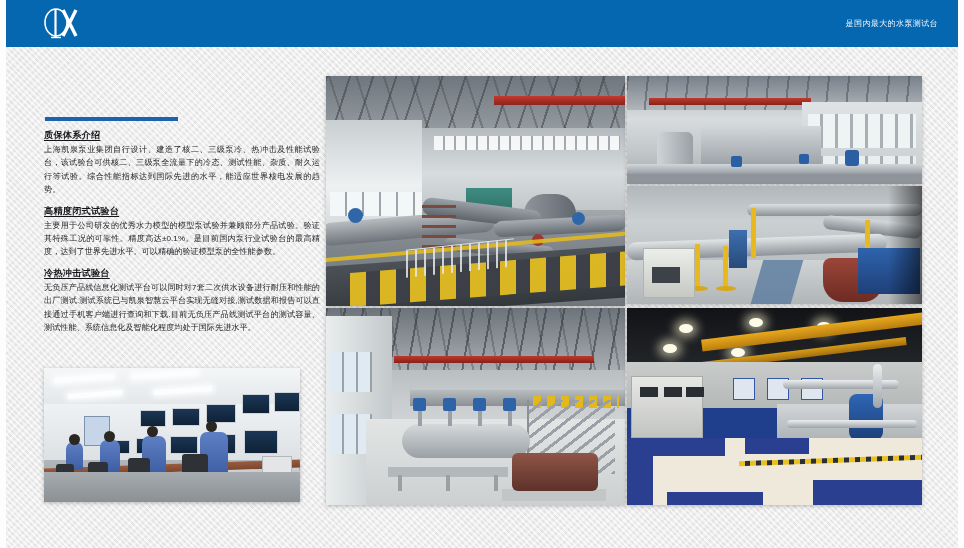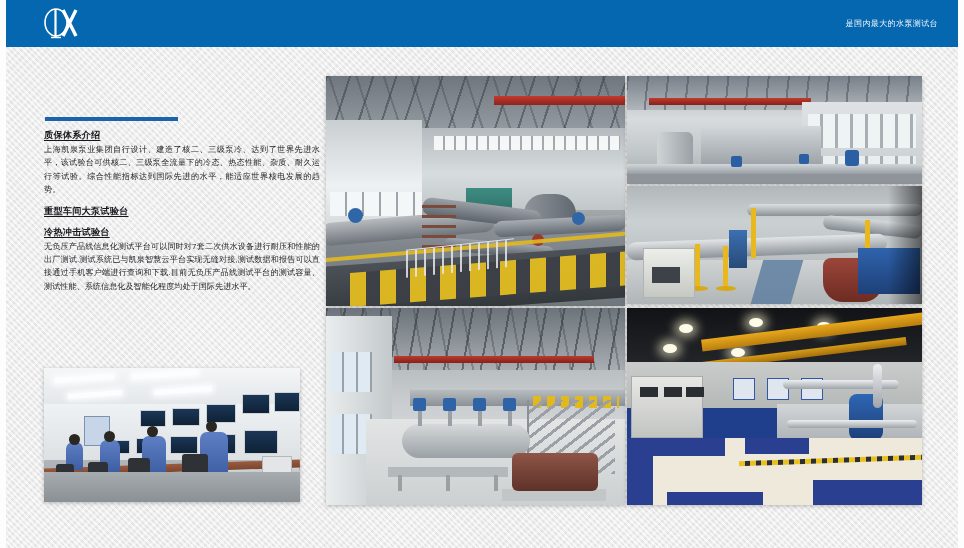--- a/index.html
+++ b/index.html
@@ -334,24 +334,27 @@
       </div>
     </div>
     <div class="tagline">是国内最大的水泵测试台</div>
   </div>
 
   <div class="title-rule"></div>
 
   <div class="text-col">
     <div class="sec">
       <div class="sec-head">质保体系介绍</div>
-      <div class="sec-body">上海凯泉泵业集团自行设计、建造了核二、三级泵冷、达到了世界先进水平，该试验台可供核二、三级泵全流量下的冷态、热态性能、杂质、耐久运行等试验。综合性能指标达到国际先进的水平，能适应世界核电发展的趋势。</div>
+      <div class="sec-body">上海凯泉泵业集团自行设计、建造了核二、三级泵冷、热冲击及性能试验台，该试验台可供核二、三级泵全流量下的冷态、测试性能、杂质、耐久运行等试验。综合性能指标达到国际先进的水平，能适应世界核电发展的趋势。</div>
     </div>
     <div class="sec">
-      <div class="sec-head">重型车间大泵试验台</div>
+      <div class="sec-head">高精度闭式试验台</div>
+      <div class="sec-body">主要用于公司研发的优秀水力模型的模型泵试验并兼顾部分产品试验。验证其特殊工况的可靠性。精度高达±0.1%。是目前国内泵行业试验台的最高精度，达到了世界先进水平。可以精确的验证模型泵的全性能参数。</div>
+    </div>
+    <div class="sec">
     </div>
     <div class="sec">
       <div class="sec-head">冷热冲击试验台</div>
       <div class="sec-body">无负压产品线信息化测试平台可以同时对7套二次供水设备进行耐压和性能的出厂测试.测试系统已与凯泉智慧云平台实现无缝对接,测试数据和报告可以直接通过手机客户端进行查询和下载.目前无负压产品线测试平台的测试容量、测试性能、系统信息化及智能化程度均处于国际先进水平。</div>
     </div>
   </div>
 
   <div class="photo shadow-soft" id="photoA">
     <div class="bg"></div>
     <div class="roofsteel"></div>

